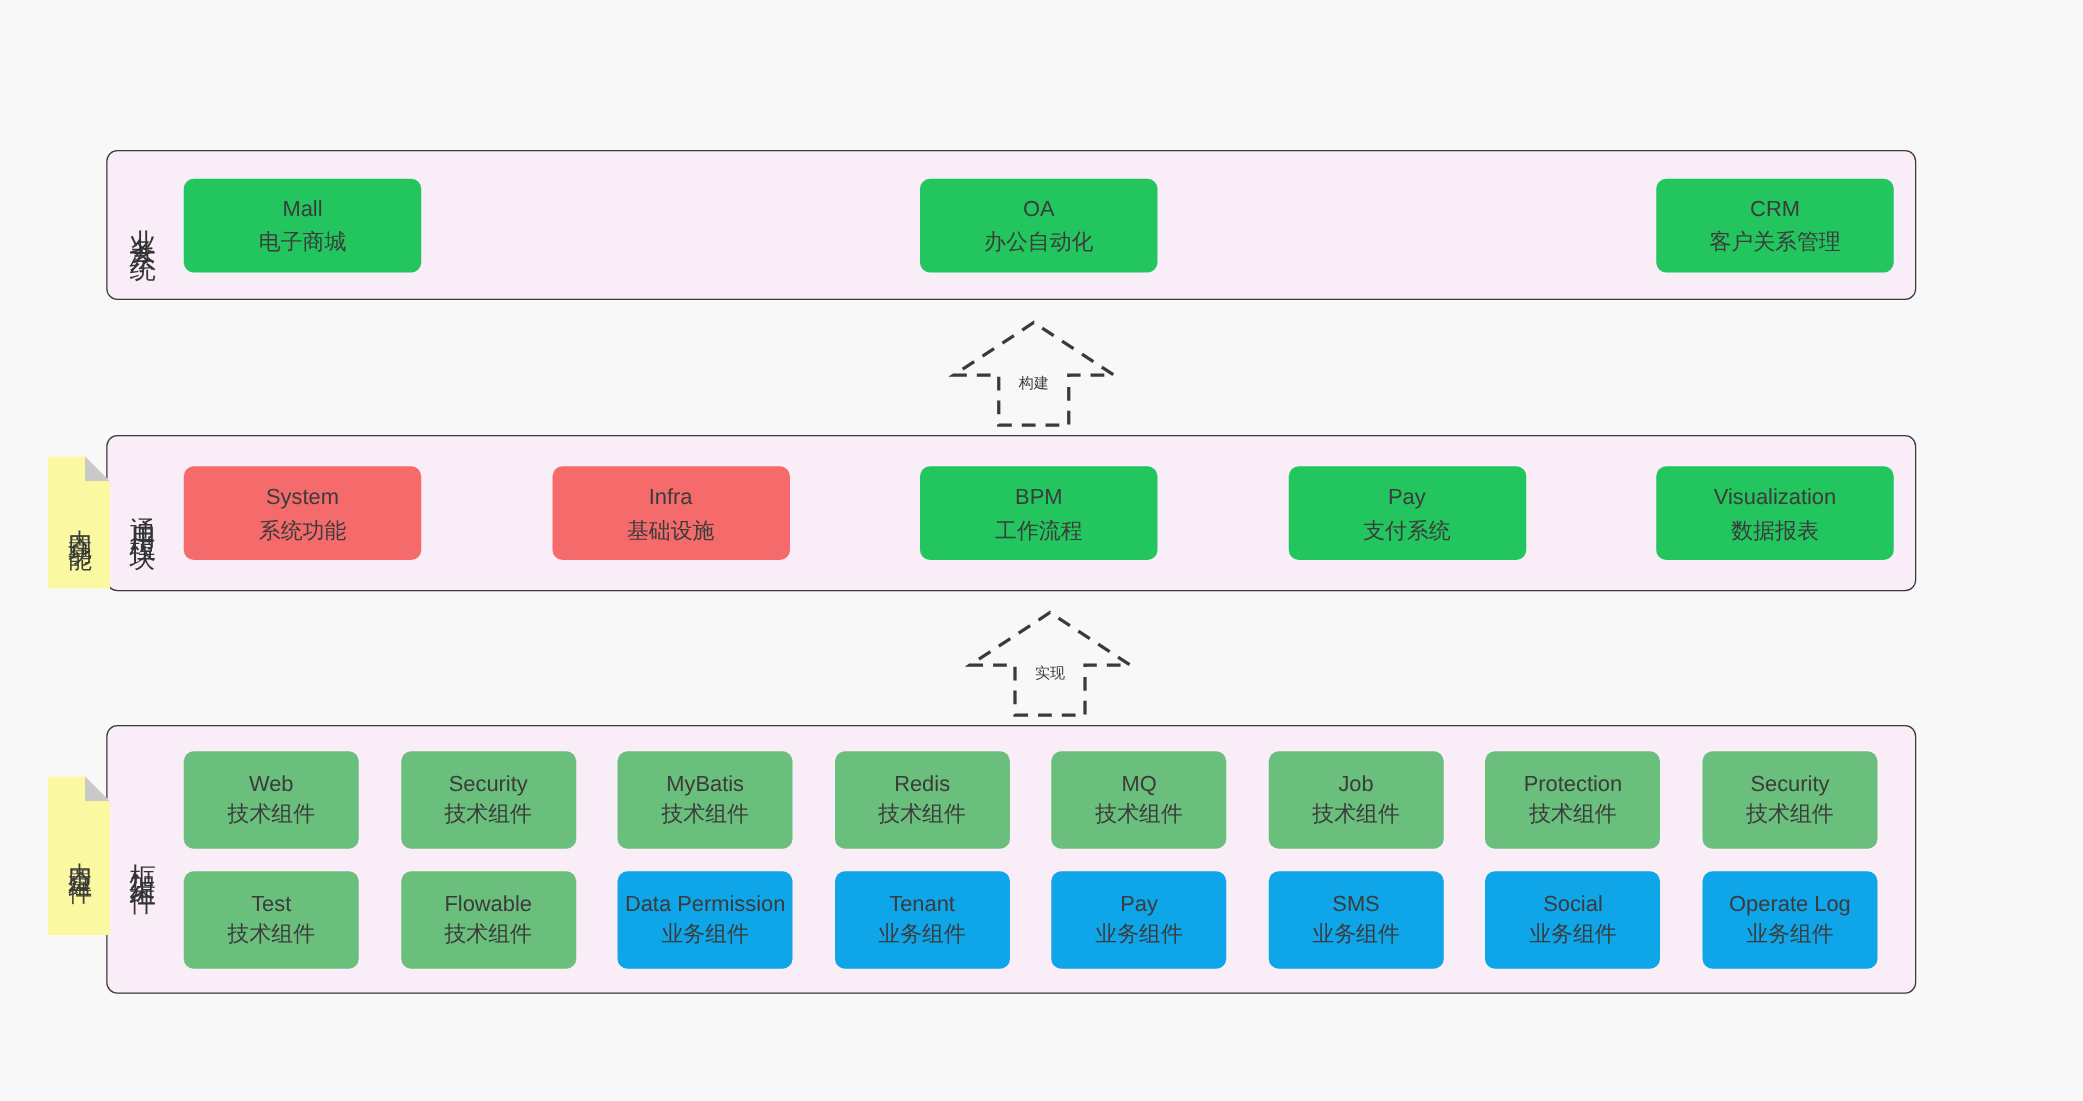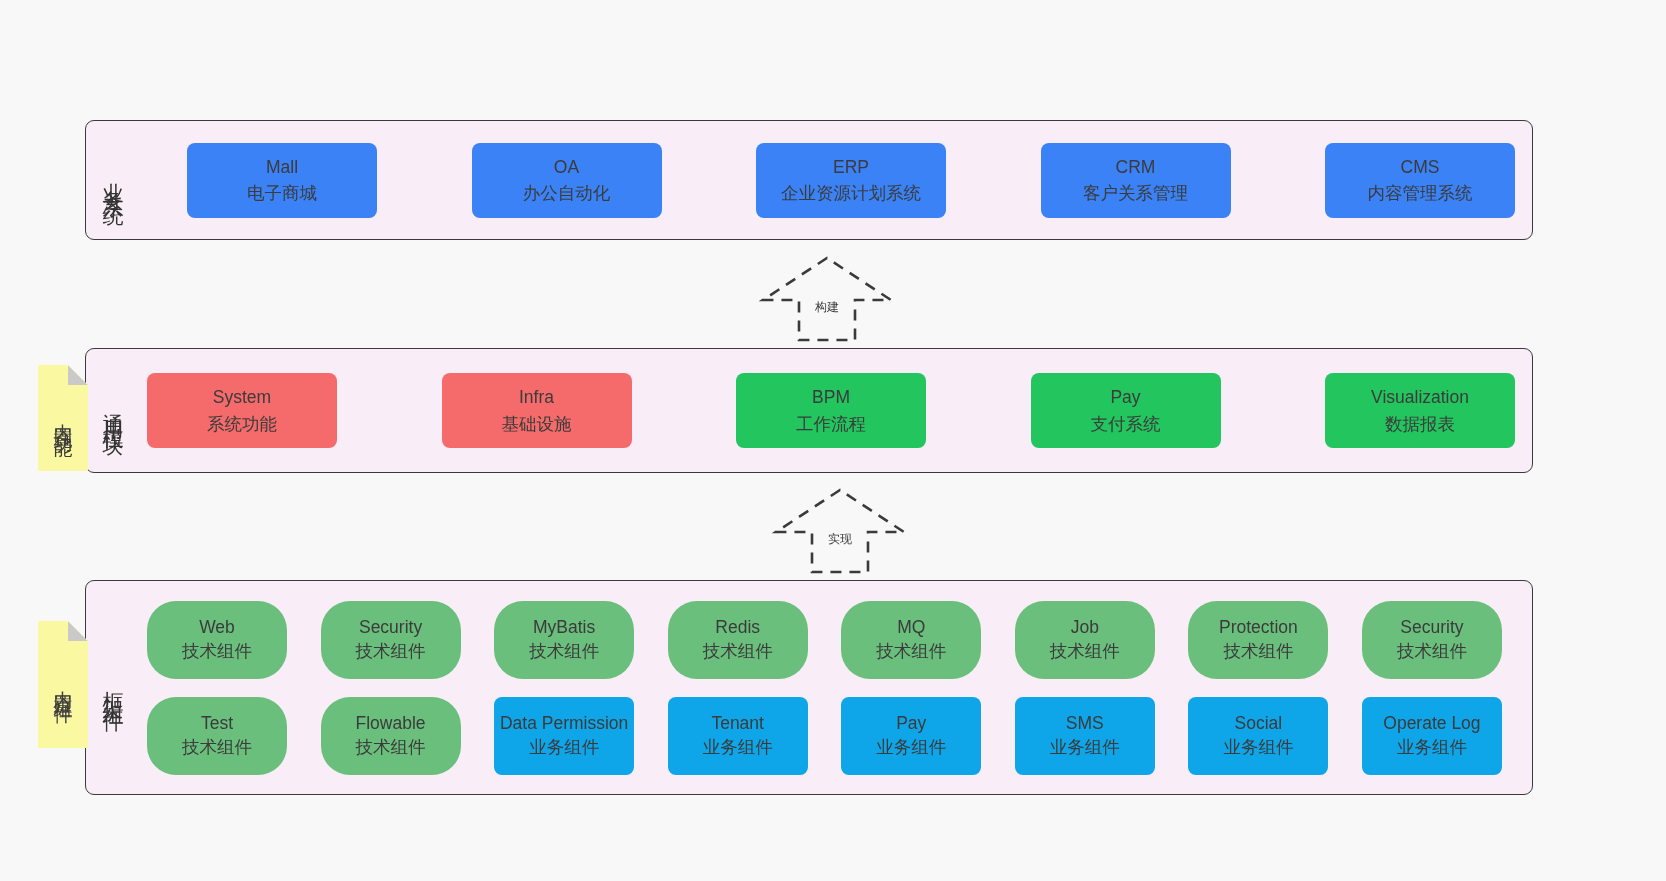--- a/index.html
+++ b/index.html
@@ -32,24 +32,24 @@
     padding:20px 0 19px 0;box-sizing:border-box;
   }
   .fw-row{display:flex;justify-content:space-between;}
   
   .box{
     width:190px;height:75px;border-radius:8px;
     display:flex;flex-direction:column;align-items:center;justify-content:center;
     text-align:center;font-size:17.5px;line-height:1.5;
   }
   .fw-row .box{width:140px;height:78px;line-height:1.35;}
-  .blue{background:#3b82f6;margin-left:40px;}
+  .blue{background:#22c55e;}
   .red{background:#f56b6b;}
   .pink{background:#22c55e;}
-  .green{background:#6abf7c;border-radius:29px;}
+  .green{background:#6abf7c;}
   .lightgreen{background:#0ea5e9;}
   .box .en,.box .zh{padding:0 4px;}
   
   .note{
     position:absolute;left:38px;width:50px;background:#faf8a0;z-index:2;
     clip-path:polygon(0 0,calc(100% - 20px) 0,100% 20px,100% 100%,0 100%);
     display:flex;align-items:center;justify-content:center;
   }
   .note-modules{top:365px;height:106px;}
   .note-framework{top:621px;height:127px;}
@@ -80,30 +80,22 @@
   <div class="band-content">
     <div class="box blue">
       <div class="en">Mall</div>
       <div class="zh">电子商城</div>
     </div>
     <div class="box blue">
       <div class="en">OA</div>
       <div class="zh">办公自动化</div>
     </div>
     <div class="box blue">
-      <div class="en">ERP</div>
-      <div class="zh">企业资源计划系统</div>
-    </div>
-    <div class="box blue">
       <div class="en">CRM</div>
       <div class="zh">客户关系管理</div>
-    </div>
-    <div class="box blue">
-      <div class="en">CMS</div>
-      <div class="zh">内容管理系统</div>
     </div>
   </div>
 </div>
 
 <div class="arrow arrow-build">
   <svg viewBox="0 0 140 88">
     <polygon points="70,3 6,45 42,45 42,85 98,85 98,45 134,45" fill="none" stroke="#3a3a3a" stroke-width="2.6" stroke-dasharray="11 8" stroke-linejoin="miter"></polygon>
   </svg>
   <div class="arrow-label">构建</div>
 </div>

